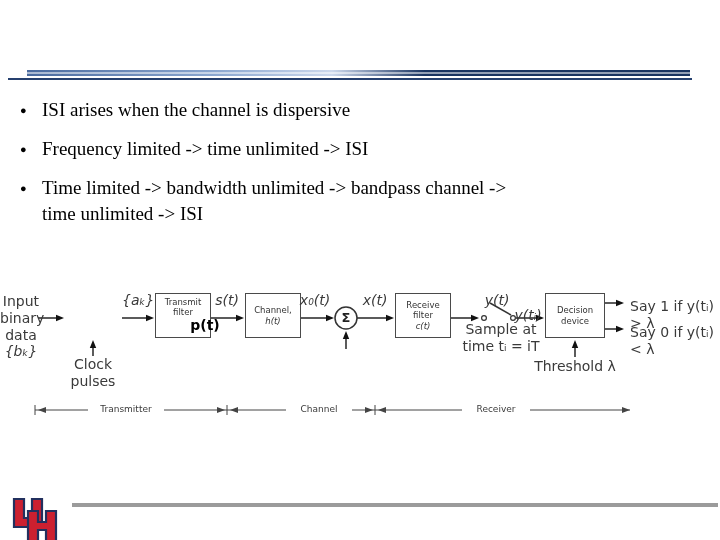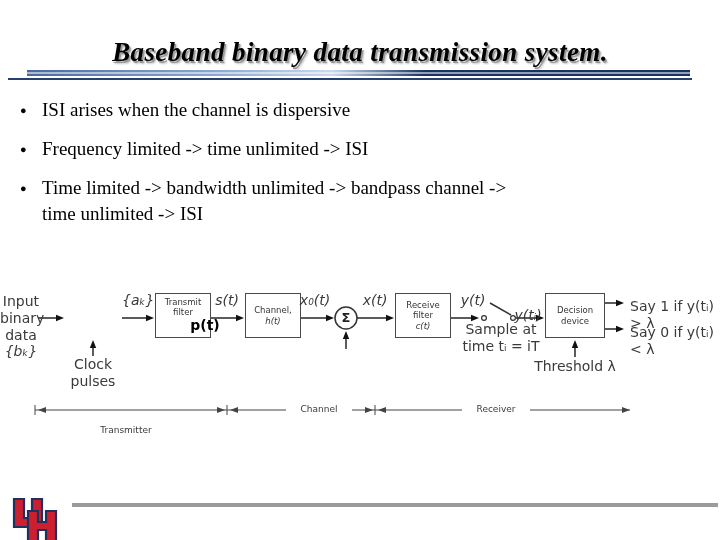--- a/index.html
+++ b/index.html
@@ -56,21 +56,20 @@
   .spanlabel{background:#fff;padding:0 3px;font-size:9px;color:#3a3a3a;}
   
   .footer-line{position:absolute;left:72px;top:503px;width:646px;height:4px;background:#9b9b9b;}
   .logo{position:absolute;left:11px;top:496px;}
 </style>
 </head>
 <body>
 
 <div class="slide">
 
-  <h1 class="title">Baseband binary data transmission system.</h1>
   <div class="rule-thick"></div>
   <div class="rule-thin"></div>
 
   <ul class="bullets">
     <li>
       <span class="marker">●</span>
       <span class="btext">ISI arises when the channel is dispersive</span>
     </li>
     <li>
       <span class="marker">●</span>
@@ -160,33 +159,33 @@
       <span class="bname">Decision
 device</span>
     </div>
 
     <div class="sum">Σ</div>
 
     <div class="dlabel math" style="left:122px;top:40px;width:30px;">{aₖ}</div>
     <div class="dlabel math" style="left:212px;top:40px;width:30px;">s(t)</div>
     <div class="dlabel math" style="left:298px;top:40px;width:34px;">x₀(t)</div>
     <div class="dlabel math" style="left:360px;top:40px;width:30px;">x(t)</div>
-    <div class="dlabel math" style="left:450px;top:40px;width:30px;padding-left:8px;">y(t)</div>
+    <div class="dlabel math" style="left:474px;top:40px;width:30px;padding-left:8px;">y(t)</div>
     <div class="dlabel math" style="left:510px;top:36px;width:36px;margin-top:19px;">y(tᵢ)</div>
 
     <div class="dlabel" style="left:60px;top:104px;width:66px;">Clock
 pulses</div>
     <div class="dlabel" style="left:458px;top:69px;width:86px;">Sample at
 time tᵢ = iT</div>
     <div class="dlabel" style="left:528px;top:106px;width:94px;">Threshold λ</div>
 
     <div class="dlabel outlabel" style="left:630px;top:46px;width:90px;">Say 1 if y(tᵢ) &gt; λ</div>
     <div class="dlabel outlabel" style="left:630px;top:72px;width:90px;">Say 0 if y(tᵢ) &lt; λ</div>
 
-    <div class="dlabel spanlabel" style="left:88px;top:152px;width:70px;margin-top:21px;">Transmitter</div>
+    <div class="dlabel spanlabel" style="left:88px;top:152px;width:70px;">Transmitter</div>
     <div class="dlabel spanlabel" style="left:286px;top:152px;width:60px;">Channel</div>
     <div class="dlabel spanlabel" style="left:462px;top:152px;width:62px;">Receiver</div>
 
   </div>
 
   <div class="footer-line"></div>
 
   <svg class="logo" width="48" height="50" viewBox="0 0 48 50">
     <g stroke="#ffffff" stroke-width="5" fill="none" stroke-linejoin="miter">
       <path d="M3,3 H13 V22 H21 V3 H31 V31 H3 Z"></path>

